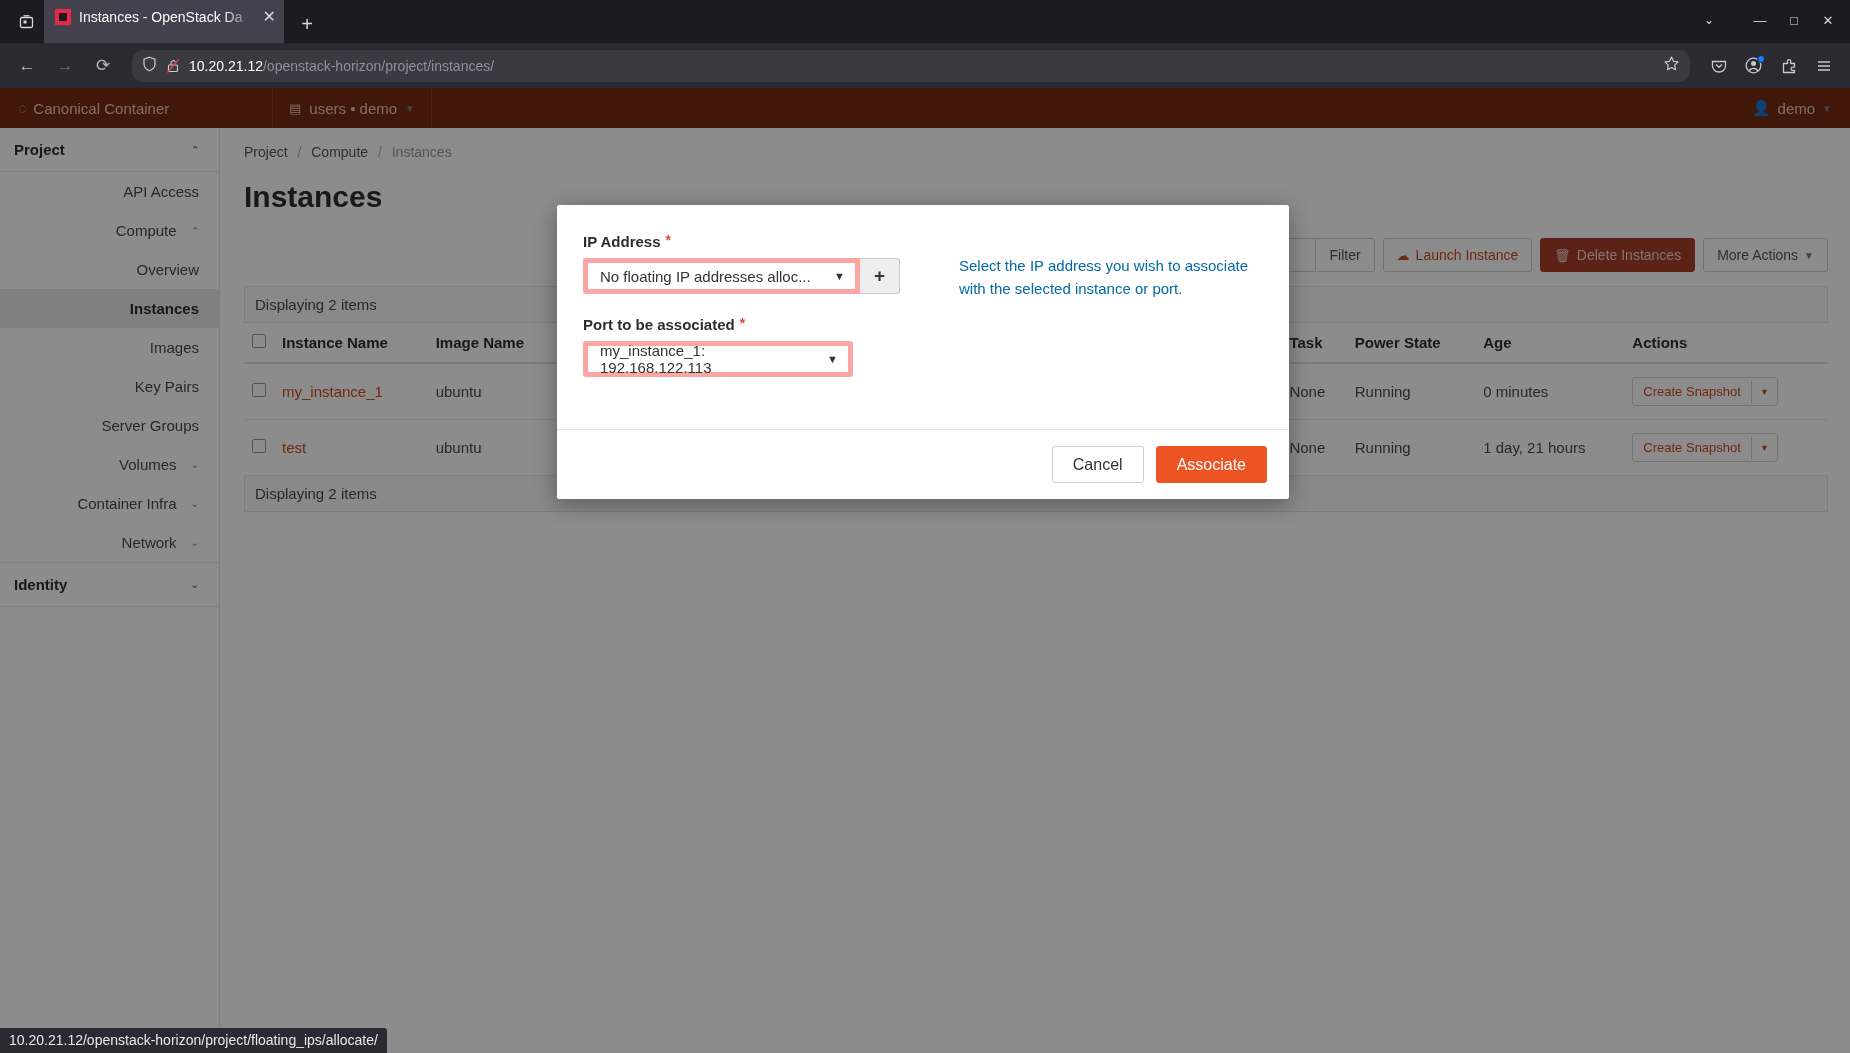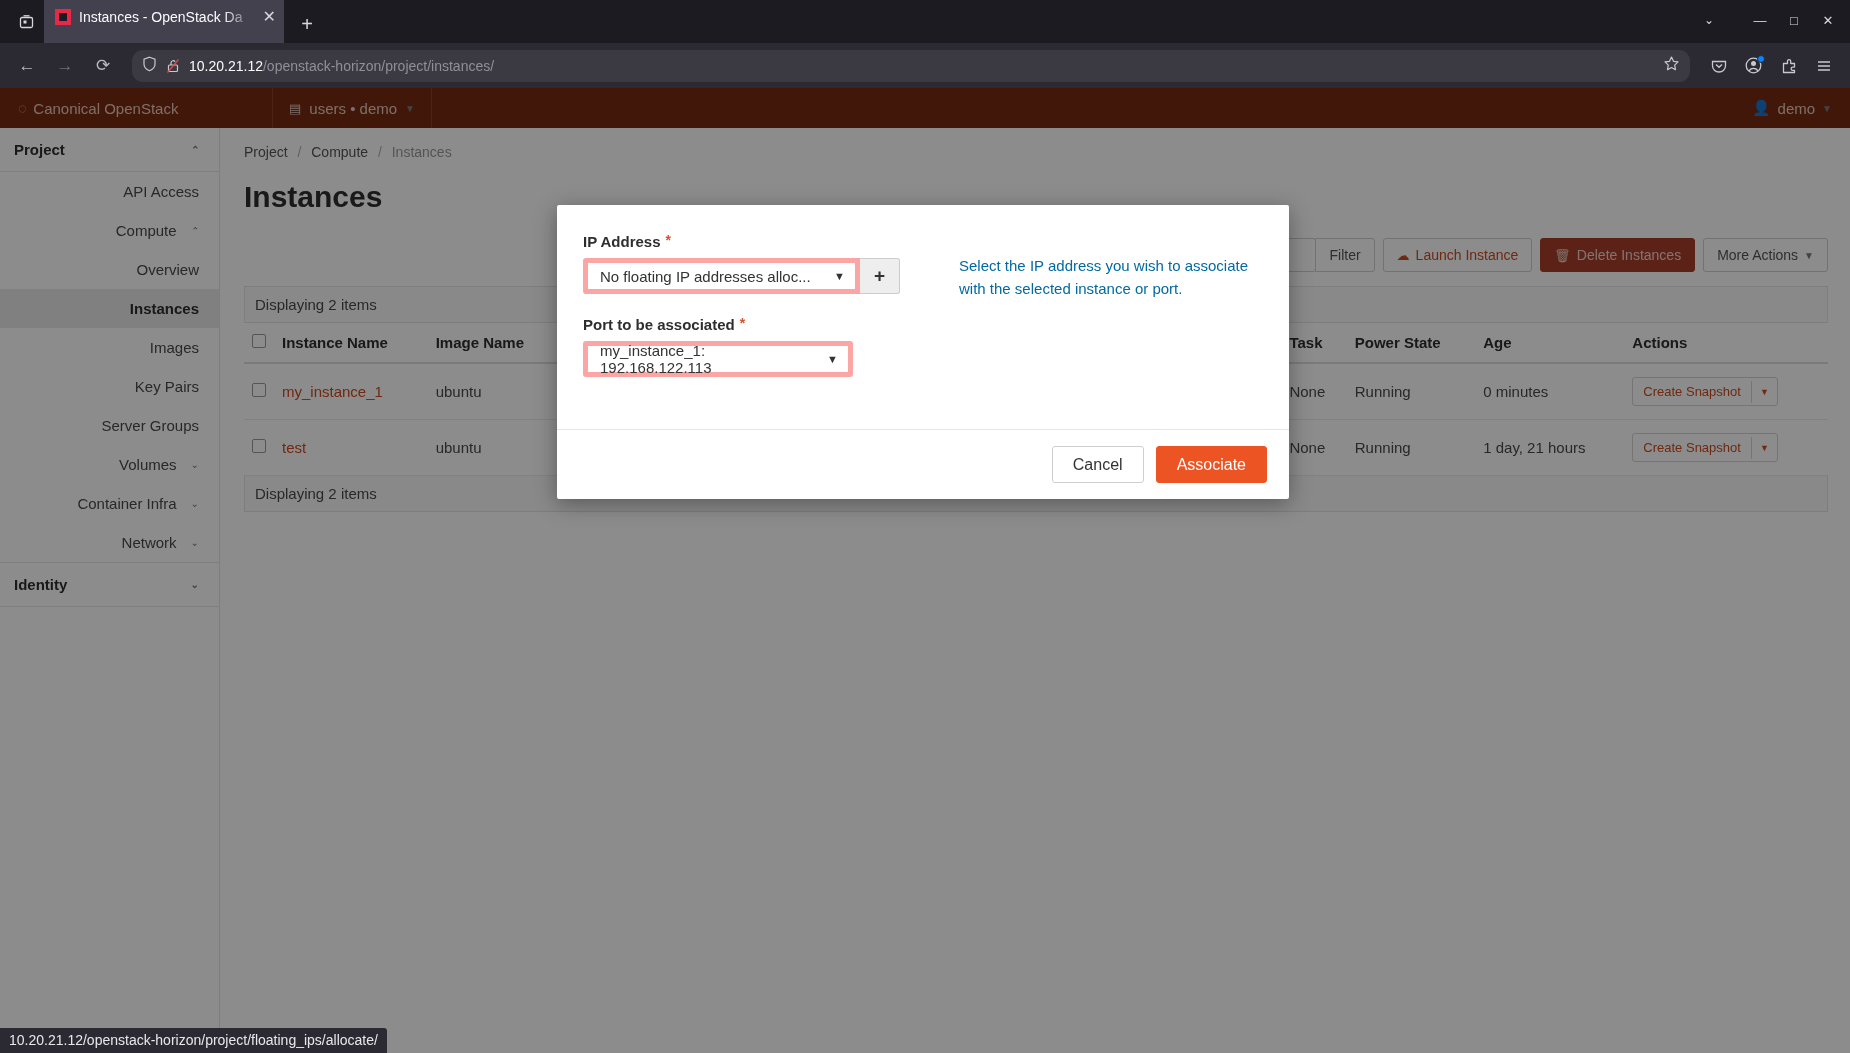--- a/index.html
+++ b/index.html
@@ -323,21 +323,21 @@
           </svg>
       </span>
     </div>
   </div>
 
   <div class="page">
 
     <div class="topbar">
       <div class="brand">
         <span class="brand-mark">◌</span>
-        <span>Canonical OpenStack</span>
+        <span>Canonical Container</span>
       </div>
       <div class="ctx-switch">
         <span class="ctx-icon">▤</span>
         <span>users • demo</span>
         <span class="caret">▼</span>
       </div>
       <div class="user-menu">
         <span>👤</span>
         <span>demo</span>
         <span class="caret">▼</span>

